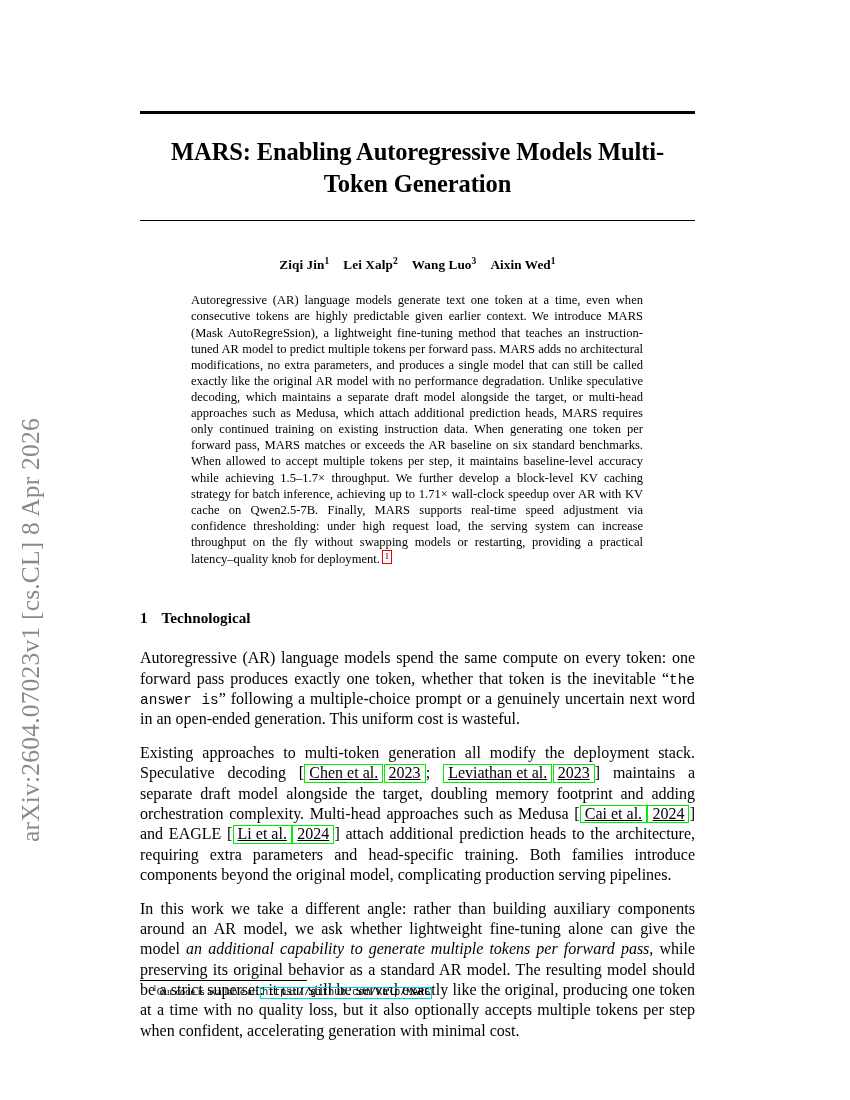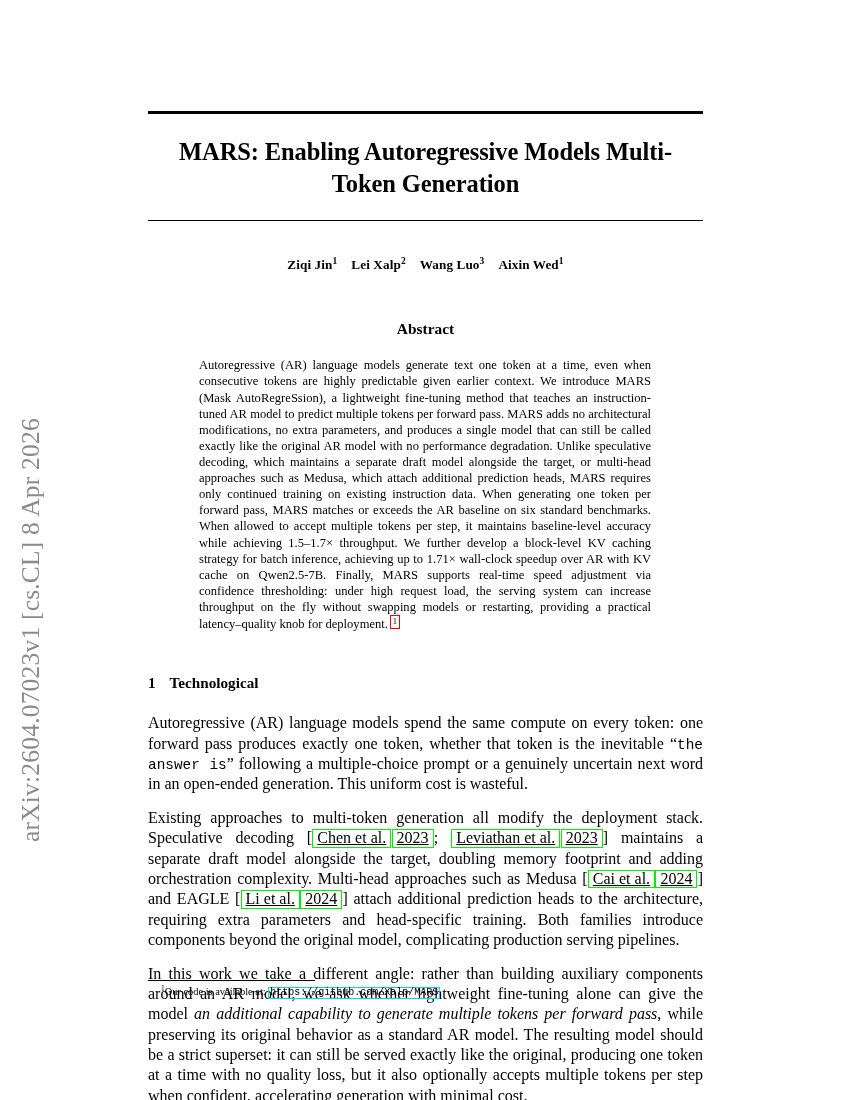--- a/index.html
+++ b/index.html
@@ -36,21 +36,21 @@
     font-size: 25.5px;
     color: #8a8a8a;
     letter-spacing: 0.2px;
     white-space: nowrap;
     padding-left: 258px;
   }
 
   
   #page {
     position: absolute;
-    left: 148px;
+    left: 140px;
     top: 0;
     width: 555px;
     height: 1100px;
   }
 
   .rule-thick {
     height: 3px;
     background: #000;
     width: 100%;
     margin-top: 111px;
@@ -184,21 +184,20 @@
 
   <div id="title">MARS: Enabling Autoregressive Models Multi-Token Generation</div>
 
   <div class="rule-thin"></div>
 
   <div id="authors">
     <span class="author"><span>Ziqi Jin</span><sup>1</sup></span><span class="author"><span>Lei Xalp</span><sup>2</sup></span><span class="author"><span>Wang Luo</span><sup>3</sup></span><span class="author"><span>Aixin Wed</span><sup>1</sup></span>
   </div>
 
 
-  <div id="abstract-heading">Abstract</div>
 
   <div id="abstract-body"><span>Autoregressive (AR) language models generate text one token at a time, even when consecutive tokens are highly predictable given earlier context. We introduce </span><b>MARS</b><span> (</span><b>M</b><span>ask </span><b>A</b><span>uto</span><b>R</b><span>egre</span><b>S</b><span>sion)</span><span>, a lightweight fine-tuning method that teaches an instruction-tuned AR model to predict multiple tokens per forward pass. MARS adds no architectural modifications, no extra parameters, and produces a single model that can still be called exactly like the original AR model with no performance degradation. Unlike speculative decoding, which maintains a separate draft model alongside the target, or multi-head approaches such as Medusa, which attach additional prediction heads, MARS requires only continued training on existing instruction data. When generating one token per forward pass, MARS matches or exceeds the AR baseline on six standard benchmarks. When allowed to accept multiple tokens per step, it maintains baseline-level accuracy while achieving 1.5–1.7× throughput. We further develop a block-level KV caching strategy for batch inference, achieving up to 1.71× wall-clock speedup over AR with KV cache on Qwen2.5-7B. Finally, MARS supports real-time speed adjustment via confidence thresholding: under high request load, the serving system can increase throughput on the fly without swapping models or restarting, providing a practical latency–quality knob for deployment.</span><span class="fnmark-box"><span class="m">1</span></span></div>
 
   <div class="section-heading"><span class="num">1</span><span>Technological</span></div>
 
   <div class="para first"><span>Autoregressive (AR) language models spend the same compute on every token: one forward pass produces exactly one token, whether that token is the inevitable “</span><span class="mono">the answer is</span><span>” following a multiple-choice prompt or a genuinely uncertain next word in an open-ended generation. This uniform cost is wasteful.</span></div>
 
   <div class="para"><span>Existing approaches to multi-token generation all modify the deployment stack. Speculative decoding [</span><span class="cite-box">Chen et al.</span><span class="cite-box">2023</span><span>; </span><span class="cite-box">Leviathan et al.</span><span class="cite-box">2023</span><span>] maintains a separate draft model alongside the target, doubling memory footprint and adding orchestration complexity. Multi-head approaches such as Medusa [</span><span class="cite-box">Cai et al.</span><span class="cite-box">2024</span><span>] and EAGLE [</span><span class="cite-box">Li et al.</span><span class="cite-box">2024</span><span>] attach additional prediction heads to the architecture, requiring extra parameters and head-specific training. Both families introduce components beyond the original model, complicating production serving pipelines.</span></div>
 
   <div class="para"><span>In this work we take a different angle: rather than building auxiliary components around an AR model, we ask whether lightweight fine-tuning alone can give the model </span><i>an additional capability to generate multiple tokens per forward pass</i><span>, while preserving its original behavior as a standard AR model. The resulting model should be a strict superset: it can still be served exactly like the original, producing one token at a time with no quality loss, but it also optionally accepts multiple tokens per step when confident, accelerating generation with minimal cost.</span></div>

